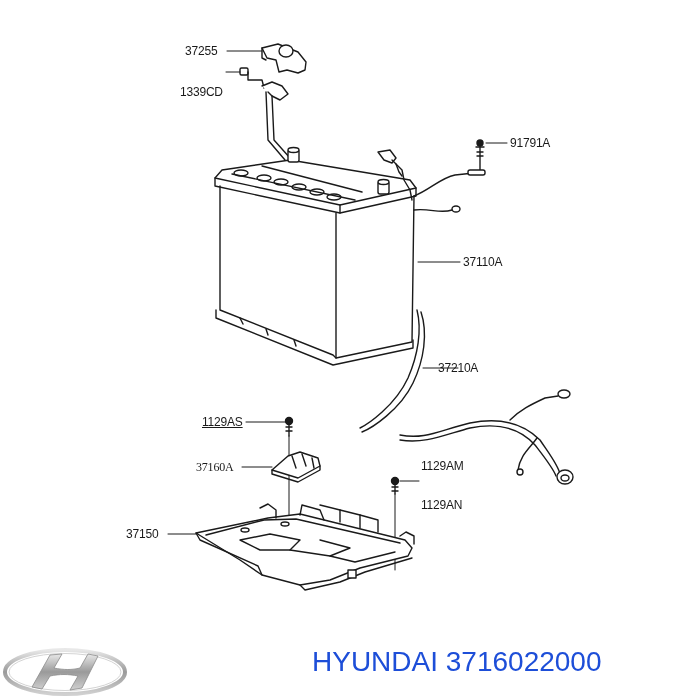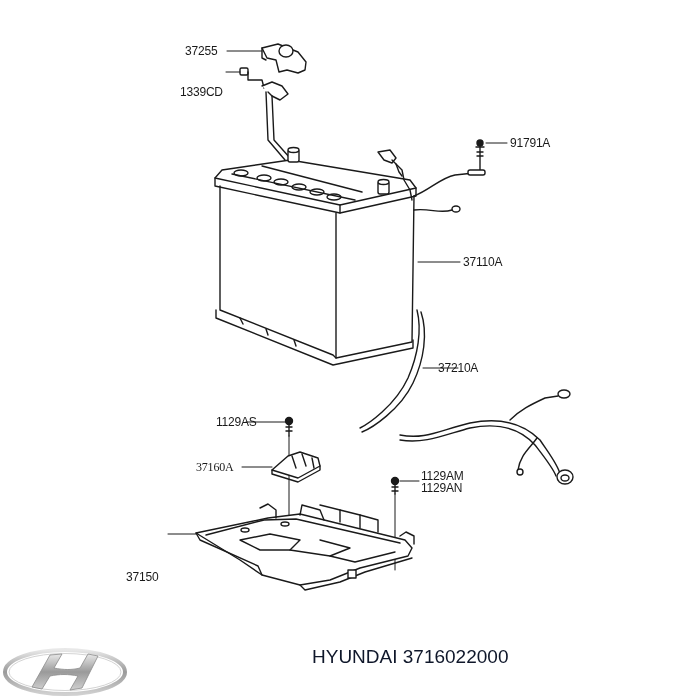--- a/index.html
+++ b/index.html
@@ -1,19 +1,19 @@
 <!DOCTYPE html>
 <html><head>
   <meta charset="utf-8">
   <style>
     html, body { margin: 0; padding: 0; background: #ffffff; }
     body { width: 700px; height: 700px; position: relative; overflow: hidden; font-family: "Liberation Sans", sans-serif; }
     #diagram { position: absolute; left: 0; top: 0; width: 700px; height: 700px; }
     .lbl { position: absolute; font-family: "Liberation Sans", sans-serif; font-size: 12px; color: #1a1a1a; line-height: 12px; white-space: nowrap; letter-spacing: -0.2px; }
-    .caption { position: absolute; left: 312px; top: 646px; font-family: "Liberation Sans", sans-serif; font-size: 19px; color: #0f172a; letter-spacing: 0px; white-space: nowrap; }
+    .caption { position: absolute; left: 312px; top: 646px; font-family: "Liberation Sans", sans-serif; font-size: 28px; color: #1d4ed8; letter-spacing: 0px; white-space: nowrap; }
     .logo { position: absolute; left: 2px; top: 648px; width: 126px; height: 48px; }
   </style>
 </head>
 <body>
 
 <svg id="diagram" viewBox="0 0 700 700" xmlns="http://www.w3.org/2000/svg">
   <g fill="none" stroke="#1a1a1a" stroke-width="1.4" stroke-linejoin="round" stroke-linecap="round">
 
     <g>
       <path d="M262,48 L278,44 L298,52 L306,62 L305,70 L298,73 L287,70 L279,72 L276,60 L267,58 Z" fill="#fff"></path>
@@ -139,25 +139,25 @@
       <path d="M168,534 L196,534"></path>
     </g>
   </g>
 </svg>
 
 <div class="lbl" style="left:185px;top:45px;">37255</div>
 <div class="lbl" style="left:180px;top:66px;margin-top:20px;">1339CD</div>
 <div class="lbl" style="left:510px;top:137px;">91791A</div>
 <div class="lbl" style="left:463px;top:256px;">37110A</div>
 <div class="lbl" style="left:438px;top:362px;">37210A</div>
-<div class="lbl" style="left:216px;top:416px;">1129AS</div>
+<div class="lbl" style="left:202px;top:416px;text-decoration:underline;">1129AS</div>
 <div class="lbl" style="left:196px;top:461px;font-family:Liberation Serif, serif;">37160A</div>
-<div class="lbl" style="left:421px;top:470px;">1129AM</div>
-<div class="lbl" style="left:421px;top:482px;">1129AN</div>
-<div class="lbl" style="left:126px;top:528px;margin-top:43px;">37150</div>
+<div class="lbl" style="left:421px;top:460px;">1129AM</div>
+<div class="lbl" style="left:421px;top:499px;">1129AN</div>
+<div class="lbl" style="left:126px;top:528px;">37150</div>
 
 <svg class="logo" viewBox="0 0 126 48" xmlns="http://www.w3.org/2000/svg">
   <defs>
     <linearGradient id="silver" x1="0" y1="0" x2="0" y2="1">
       <stop offset="0" stop-color="#e8e8e8"></stop>
       <stop offset="0.5" stop-color="#9a9a9a"></stop>
       <stop offset="1" stop-color="#d0d0d0"></stop>
     </linearGradient>
   </defs>
   <ellipse cx="63" cy="24" rx="60" ry="22" fill="none" stroke="url(#silver)" stroke-width="4"></ellipse>

